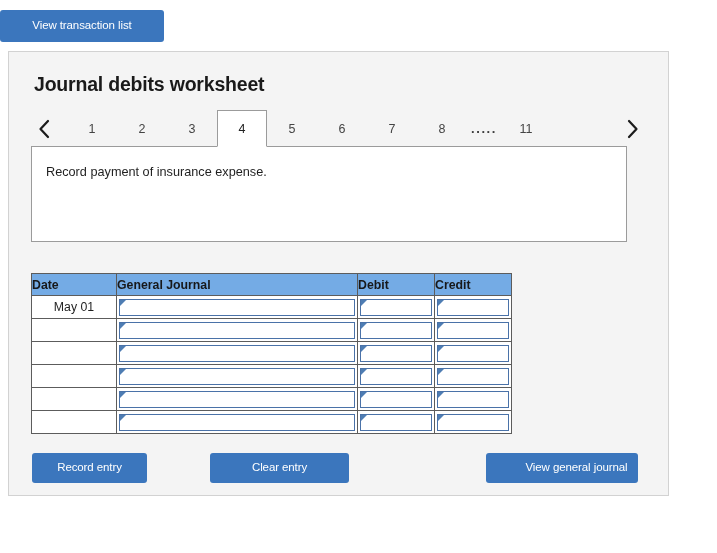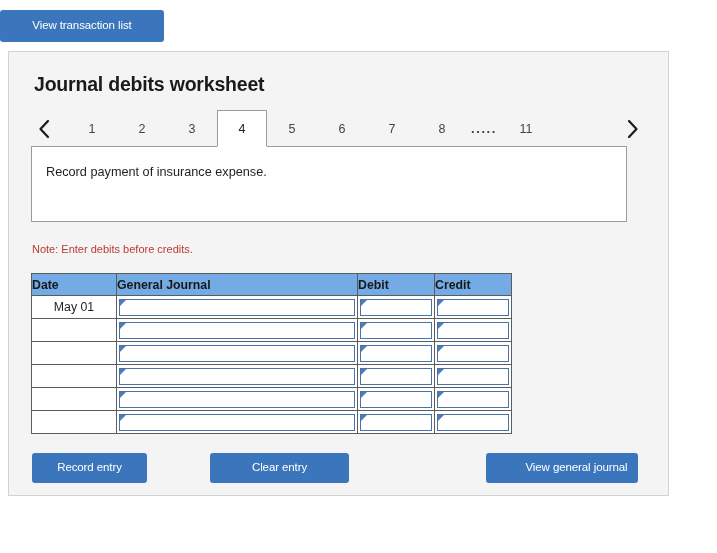--- a/index.html
+++ b/index.html
@@ -127,21 +127,21 @@
     font-weight: bold;
     cursor: default;
   }
 
   
   .desc-box {
     position: absolute;
     left: 22px;
     top: 94px;
     width: 596px;
-    height: 76px;
+    height: 96px;
     background: #ffffff;
     border: 1px solid #9b9b9b;
     box-sizing: border-box;
     z-index: 1;
   }
   .desc-text {
     position: absolute;
     left: 14px;
     top: 18px;
     font-size: 12.7px;
@@ -292,21 +292,20 @@
       <svg width="13" height="20" viewBox="0 0 13 20" aria-hidden="true">
         <polyline points="3,2 10.5,10 3,18" fill="none" stroke="#1b1b1b" stroke-width="2.2" stroke-linecap="round" stroke-linejoin="round"></polyline>
       </svg>
     </div>
   </div>
 
   <div class="desc-box">
     <div class="desc-text">Record payment of insurance expense.</div>
   </div>
 
-  <div class="note">Note: Enter debits before credits.</div>
 
   <table class="jtable">
     <thead>
       <tr>
         <th class="col-date">Date</th>
         <th class="col-gj">General Journal</th>
         <th class="col-debit">Debit</th>
         <th class="col-credit">Credit</th>
       </tr>
     </thead>

